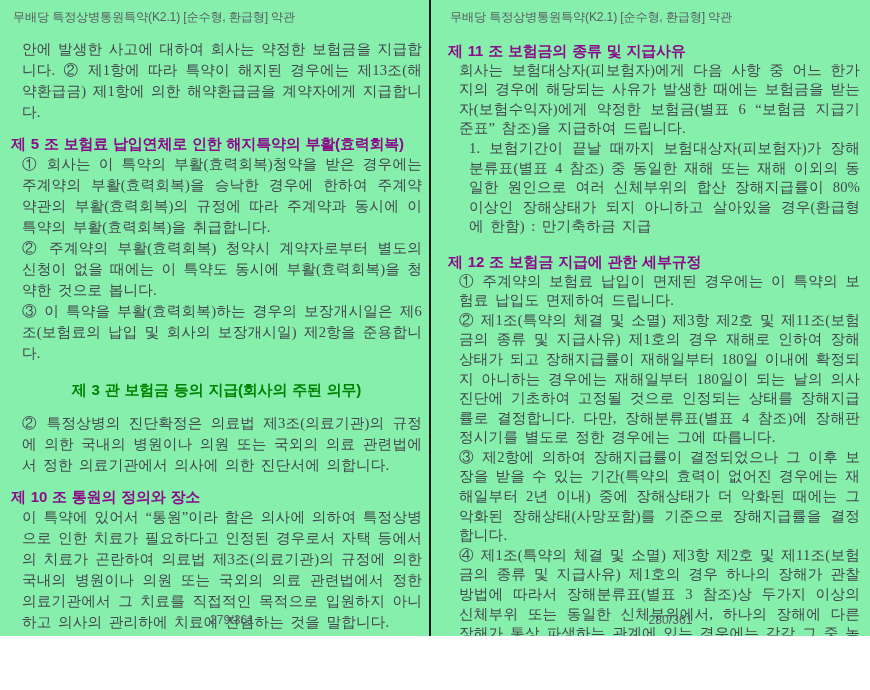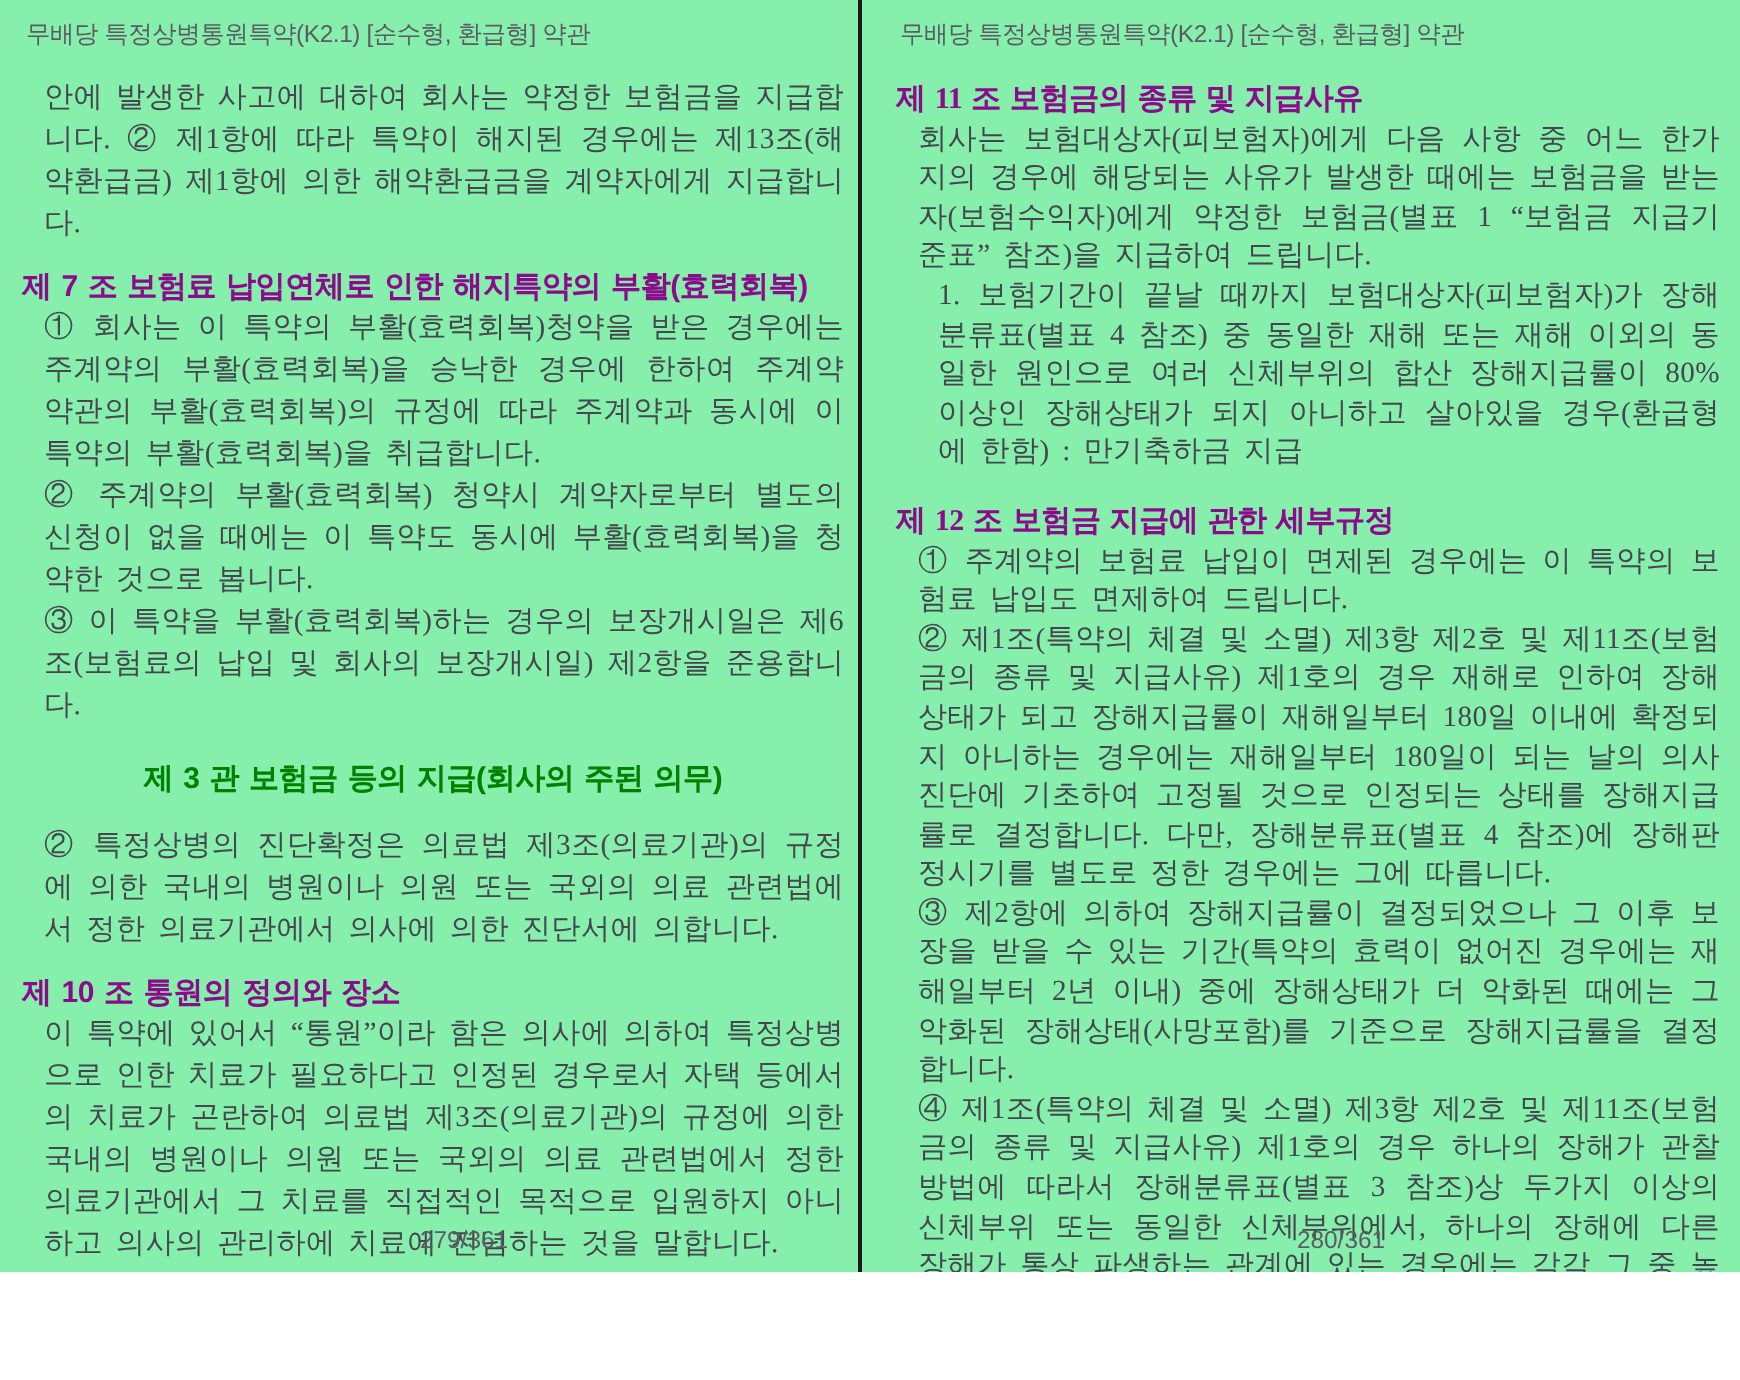--- a/index.html
+++ b/index.html
@@ -47,21 +47,21 @@
   .block.article{
     font-family:"Liberation Sans","DejaVu Sans",sans-serif;
     font-weight:bold;
     font-size:15px;
     letter-spacing:-0.2px;
     word-spacing:1px;
     color:var(--article-color);
     text-align:left;
     margin-top:10px;
   }
-  .page-right .block.article{margin-top:15px;font-family:Liberation Serif, serif;}
+  .page-right .block.article{margin-top:15px;}
   .block.part{
     font-family:"Liberation Sans","DejaVu Sans",sans-serif;
     font-weight:bold;
     font-size:15px;
     letter-spacing:-0.2px;
     word-spacing:1px;
     color:var(--part-color);
     text-align:center;
     margin:15px 0 13px 0;
   }
@@ -77,39 +77,39 @@
 </style>
 </head>
 <body>
 
 <div class="spread">
 
   <div class="page page-left">
     <div class="page-header">무배당 특정상병통원특약(K2.1) [순수형, 환급형] 약관</div>
     <div class="page-body">
         <div class="block clause">안에 발생한 사고에 대하여 회사는 약정한 보험금을 지급합니다. ② 제1항에 따라 특약이 해지된 경우에는 제13조(해약환급금) 제1항에 의한 해약환급금을 계약자에게 지급합니다.</div>
-        <div class="block article">제 7 조 보험료 납입연체로 인한 해지특약의 부활(효력회복)</div>
+        <div class="block article">제 5 조 보험료 납입연체로 인한 해지특약의 부활(효력회복)</div>
         <div class="block clause">① 회사는 이 특약의 부활(효력회복)청약을 받은 경우에는 주계약의 부활(효력회복)을 승낙한 경우에 한하여 주계약 약관의 부활(효력회복)의 규정에 따라 주계약과 동시에 이 특약의 부활(효력회복)을 취급합니다.</div>
         <div class="block clause">② 주계약의 부활(효력회복) 청약시 계약자로부터 별도의 신청이 없을 때에는 이 특약도 동시에 부활(효력회복)을 청약한 것으로 봅니다.</div>
         <div class="block clause">③ 이 특약을 부활(효력회복)하는 경우의 보장개시일은 제6조(보험료의 납입 및 회사의 보장개시일) 제2항을 준용합니다.</div>
         <div class="block part">제 3 관 보험금 등의 지급(회사의 주된 의무)</div>
         <div class="block clause">② 특정상병의 진단확정은 의료법 제3조(의료기관)의 규정에 의한 국내의 병원이나 의원 또는 국외의 의료 관련법에서 정한 의료기관에서 의사에 의한 진단서에 의합니다.</div>
         <div class="block article">제 10 조 통원의 정의와 장소</div>
         <div class="block clause">이 특약에 있어서 “통원”이라 함은 의사에 의하여 특정상병으로 인한 치료가 필요하다고 인정된 경우로서 자택 등에서의 치료가 곤란하여 의료법 제3조(의료기관)의 규정에 의한 국내의 병원이나 의원 또는 국외의 의료 관련법에서 정한 의료기관에서 그 치료를 직접적인 목적으로 입원하지 아니하고 의사의 관리하에 치료에 전념하는 것을 말합니다.</div>
       </div>
     <div class="page-footer">279/361</div>
   </div>
 
   <div class="divider"></div>
 
   <div class="page page-right">
     <div class="page-header">무배당 특정상병통원특약(K2.1) [순수형, 환급형] 약관</div>
     <div class="page-body">
         <div class="block article">제 11 조 보험금의 종류 및 지급사유</div>
-        <div class="block clause">회사는 보험대상자(피보험자)에게 다음 사항 중 어느 한가지의 경우에 해당되는 사유가 발생한 때에는 보험금을 받는 자(보험수익자)에게 약정한 보험금(별표 1 “보험금 지급기준표” 참조)을 지급하여 드립니다.</div>
+        <div class="block clause">회사는 보험대상자(피보험자)에게 다음 사항 중 어느 한가지의 경우에 해당되는 사유가 발생한 때에는 보험금을 받는 자(보험수익자)에게 약정한 보험금(별표 6 “보험금 지급기준표” 참조)을 지급하여 드립니다.</div>
         <div class="block item">1. 보험기간이 끝날 때까지 보험대상자(피보험자)가 장해분류표(별표 4 참조) 중 동일한 재해 또는 재해 이외의 동일한 원인으로 여러 신체부위의 합산 장해지급률이 80% 이상인 장해상태가 되지 아니하고 살아있을 경우(환급형에 한함) : 만기축하금 지급</div>
         <div class="block article">제 12 조 보험금 지급에 관한 세부규정</div>
         <div class="block clause">① 주계약의 보험료 납입이 면제된 경우에는 이 특약의 보험료 납입도 면제하여 드립니다.</div>
         <div class="block clause">② 제1조(특약의 체결 및 소멸) 제3항 제2호 및 제11조(보험금의 종류 및 지급사유) 제1호의 경우 재해로 인하여 장해상태가 되고 장해지급률이 재해일부터 180일 이내에 확정되지 아니하는 경우에는 재해일부터 180일이 되는 날의 의사진단에 기초하여 고정될 것으로 인정되는 상태를 장해지급률로 결정합니다. 다만, 장해분류표(별표 4 참조)에 장해판정시기를 별도로 정한 경우에는 그에 따릅니다.</div>
         <div class="block clause">③ 제2항에 의하여 장해지급률이 결정되었으나 그 이후 보장을 받을 수 있는 기간(특약의 효력이 없어진 경우에는 재해일부터 2년 이내) 중에 장해상태가 더 악화된 때에는 그 악화된 장해상태(사망포함)를 기준으로 장해지급률을 결정합니다.</div>
         <div class="block clause">④ 제1조(특약의 체결 및 소멸) 제3항 제2호 및 제11조(보험금의 종류 및 지급사유) 제1호의 경우 하나의 장해가 관찰방법에 따라서 장해분류표(별표 3 참조)상 두가지 이상의 신체부위 또는 동일한 신체부위에서, 하나의 장해에 다른 장해가 통상 파생하는 관계에 있는 경우에는 각각 그 중 높은 장해지급률만을 적용합니다.</div>
       </div>
     <div class="page-footer">280/361</div>
   </div>
 

